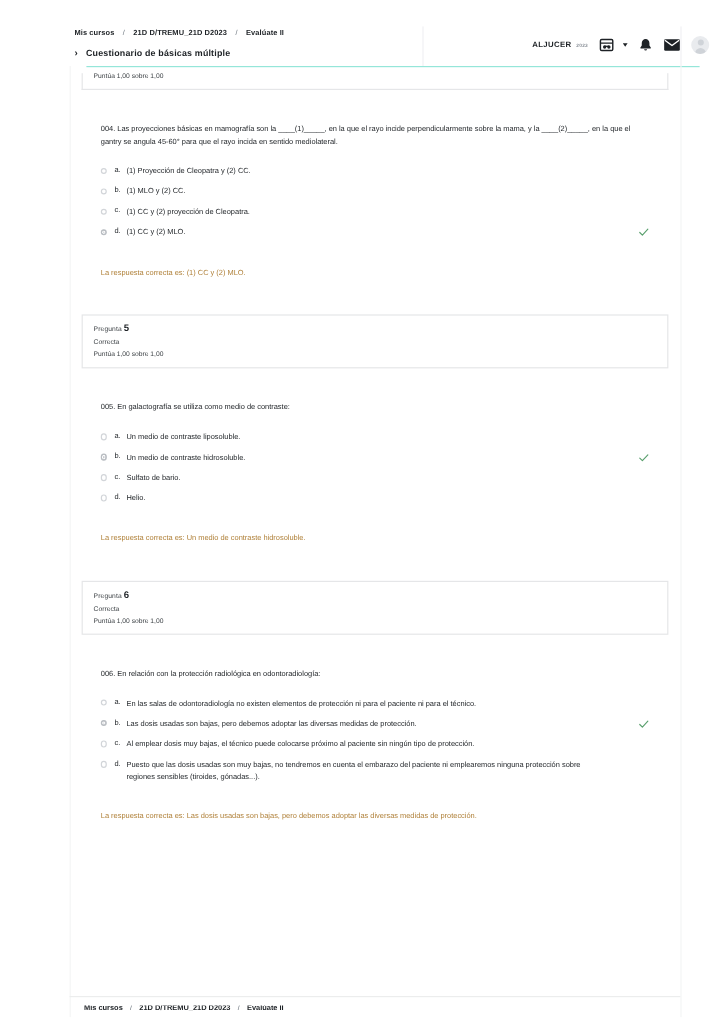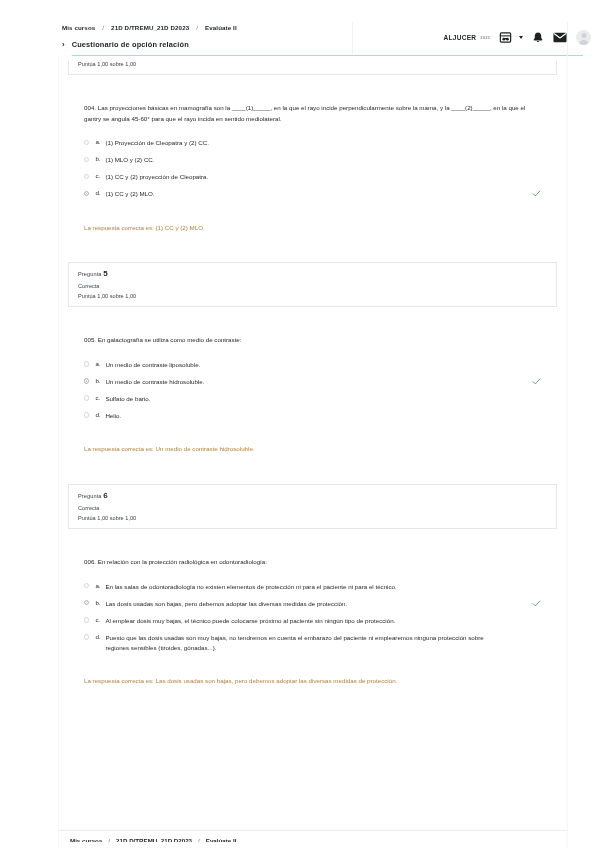--- a/index.html
+++ b/index.html
@@ -308,21 +308,21 @@
   <div class="breadcrumb">
     <span class="crumb">Mis cursos</span>
     <span class="sep">/</span>
     <span class="crumb">21D D/TREMU_21D D2023</span>
     <span class="sep">/</span>
     <span class="crumb">Evalúate II</span>
   </div>
 
   <div class="page-subtitle-row">
     <span class="chevron-right">›</span>
-    <span class="page-subtitle">Cuestionario de opción relación</span>
+    <span class="page-subtitle">Cuestionario de básicas múltiple</span>
   </div>
 
   <div class="header-vline" style="left:352px;"></div>
   <div class="header-vline" style="left:567px;"></div>
 
   <div class="header-right">
     <span class="site-name">ALJUCER</span>
     <span class="site-year">2023</span>
 
     <span class="hdr-icon">

